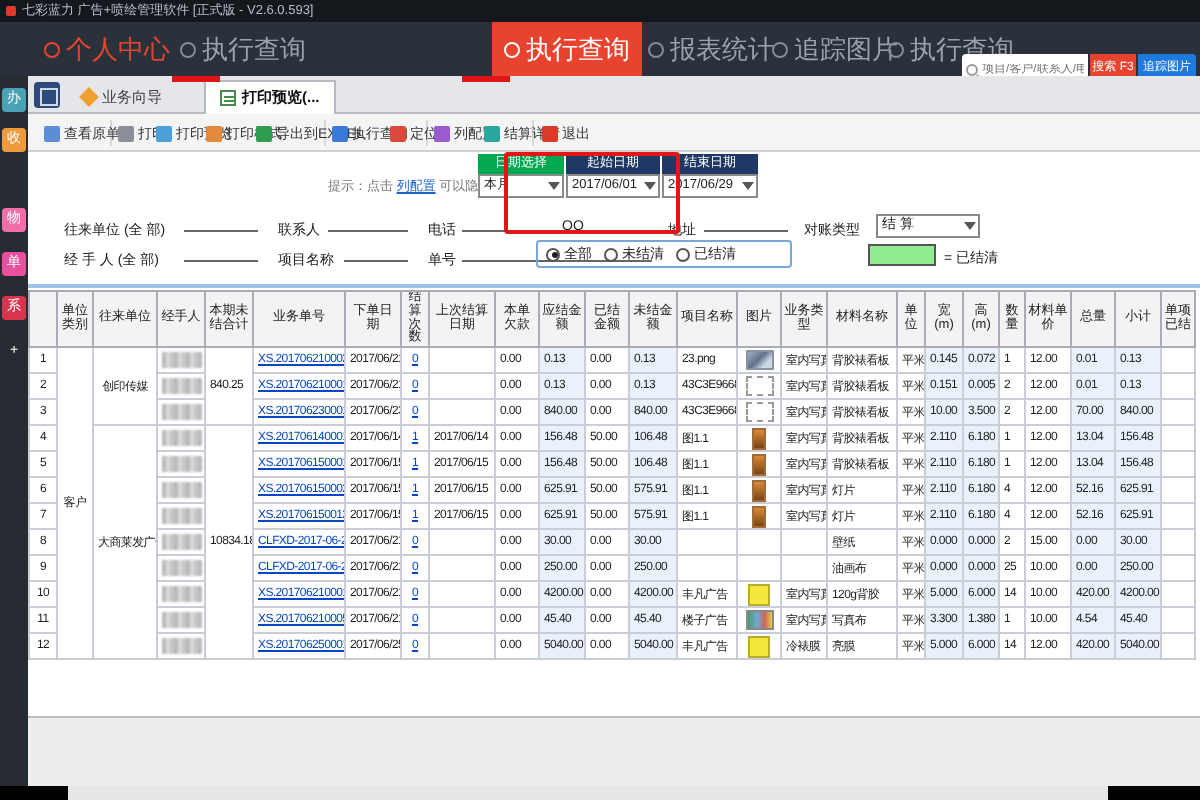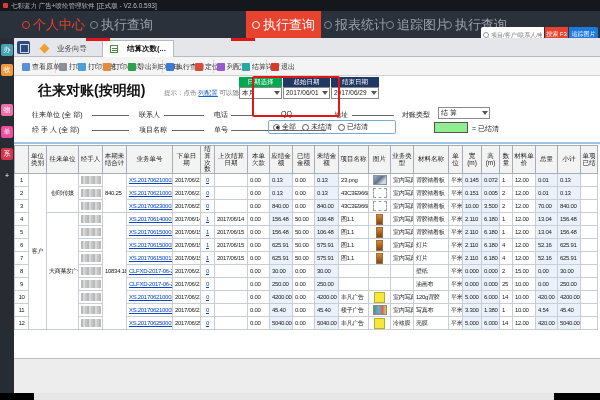--- a/index.html
+++ b/index.html
@@ -26,21 +26,21 @@
   #imgsearch-btn { position:absolute; left:569px; top:16px; width:29px; height:15px; background:#1f7ae0; color:#fff; font-size:6px; line-height:15px; text-align:center; border-radius:0 2px 2px 0; }
 
   
   #leftstrip { position:absolute; left:0; top:38px; width:14px; height:362px; background:#272c33; }
   .strip-ico { position:absolute; left:1px; width:12px; height:12px; border-radius:2px; color:#fff; font-size:7px; line-height:12px; text-align:center; }
 
   
   #tabrow { position:absolute; left:14px; top:38px; width:586px; height:19px; background:#e4e6ea; border-bottom:1px solid #b8bcc2; }
   #tab-home { position:absolute; left:3px; top:3px; width:13px; height:13px; background:#2e4a7a; border-radius:2px; }
   #tab-home:after { content:""; position:absolute; left:3px; top:3px; width:7px; height:7px; border:1px solid #cfd8e6; }
-  .tab { position:absolute; top:2px; height:17px; display:flex; align-items:center; gap:9px; font-size:7.5px; color:#444; padding:0 7px; }
+  .tab { position:absolute; top:2px; height:17px; display:flex; align-items:center; gap:3px; font-size:7.5px; color:#444; padding:0 7px; }
   .tab.active { background:#fff; border:1px solid #b5b9c0; border-bottom:none; color:#111; font-weight:bold; }
   .tab-ico { width:8px; height:8px; flex:0 0 auto; }
   .tab-ico.wizard { background:#f0a030; transform:rotate(45deg); width:7px; height:7px; }
   .tab-ico.grid { background:#fff; border:1px solid #4a8a4a; position:relative; }
   .tab-ico.grid:after{ content:""; position:absolute; left:1px; top:2px; width:5px; height:1px; background:#4a8a4a; box-shadow:0 2px 0 #4a8a4a; }
 
   
   .anno-mark { position:absolute; height:3px; background:#e01616; }
   #anno-box { position:absolute; left:252px; top:76px; width:88px; height:41px; border:2px solid #e31515; border-radius:2px; z-index:50; }
 
@@ -153,21 +153,21 @@
 
 <div id="tabrow">
   <div id="tab-home"></div>
   <div id="tab-items">
       <div class="tab" style="left: 20px;">
         <span class="tab-ico wizard"></span>
         <span>业务向导</span>
       </div>
       <div class="tab active" style="left: 88px;">
         <span class="tab-ico grid"></span>
-        <span>结算次数(...</span>
+        <span>打印预览(...</span>
       </div>
     </div>
 </div>
 <div class="anno-mark" style="left:86px; top:38px; width:24px;"></div>
 <div class="anno-mark" style="left:231px; top:38px; width:24px;"></div>
 
 <div id="toolbar">
   <div class="tb-sep" style="left:41px"></div>
   <div class="tb-sep" style="left:148px"></div>
   <div class="tb-sep" style="left:199px"></div>
@@ -208,21 +208,20 @@
       <span class="t-ico" style="background: rgb(42, 168, 160);"></span>
       <span>结算详情</span>
     </div>
     <div class="tbtn" style="left: 257px;">
       <span class="t-ico" style="background: rgb(217, 58, 42);"></span>
       <span>退出</span>
     </div>
   </div>
 
 <div id="main">
-  <div id="page-title">往来对账(按明细)</div>
   <div id="hint">
     <span>提示：点击 </span><a href="#">列配置</a><span> 可以隐藏不需要的列</span>
   </div>
 
   <div class="dsel-head green" style="left:225px; width:43px;">日期选择</div>
   <div class="dsel-head navy" style="left:269px; width:47px;">起始日期</div>
   <div class="dsel-head navy" style="left:317px; width:48px;">结束日期</div>
   <div class="dsel-dd" style="left:225px; width:43px;"><span>本月</span><span class="arr"></span></div>
   <div class="dsel-dd" style="left:269px; width:47px;"><span>2017/06/01</span><span class="arr"></span></div>
   <div class="dsel-dd" style="left:317px; width:48px;"><span>2017/06/29</span><span class="arr"></span></div>

